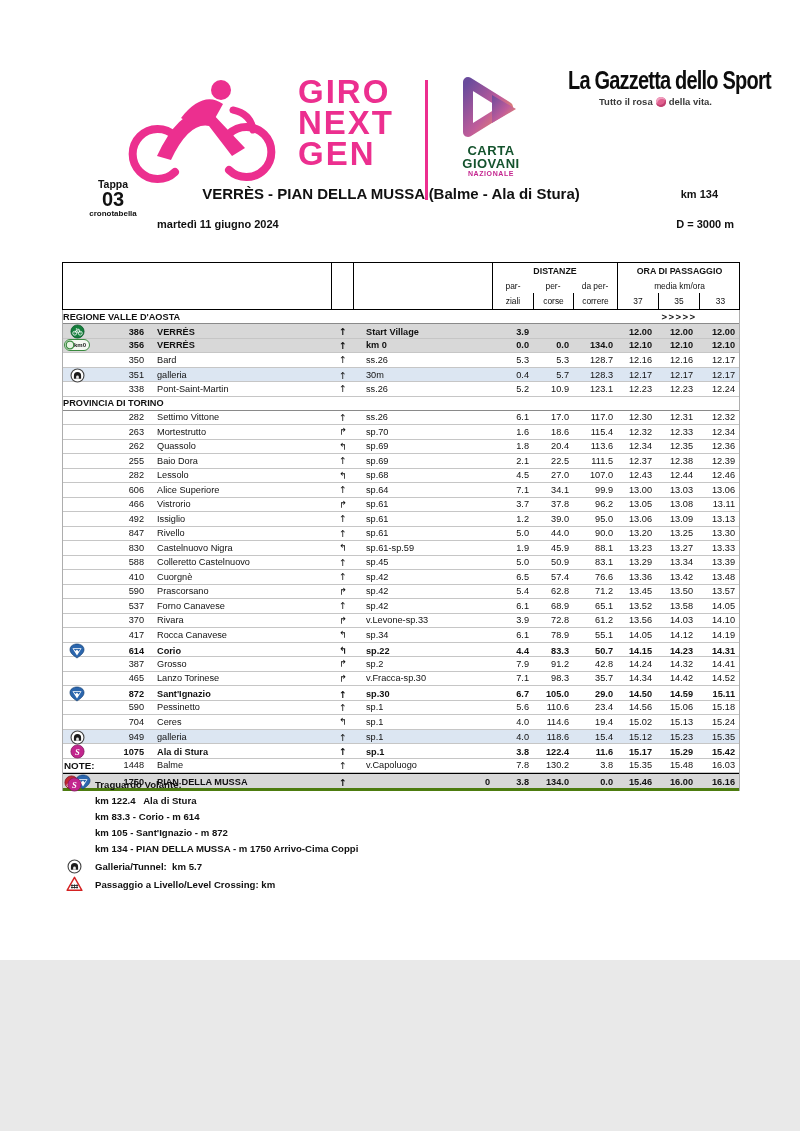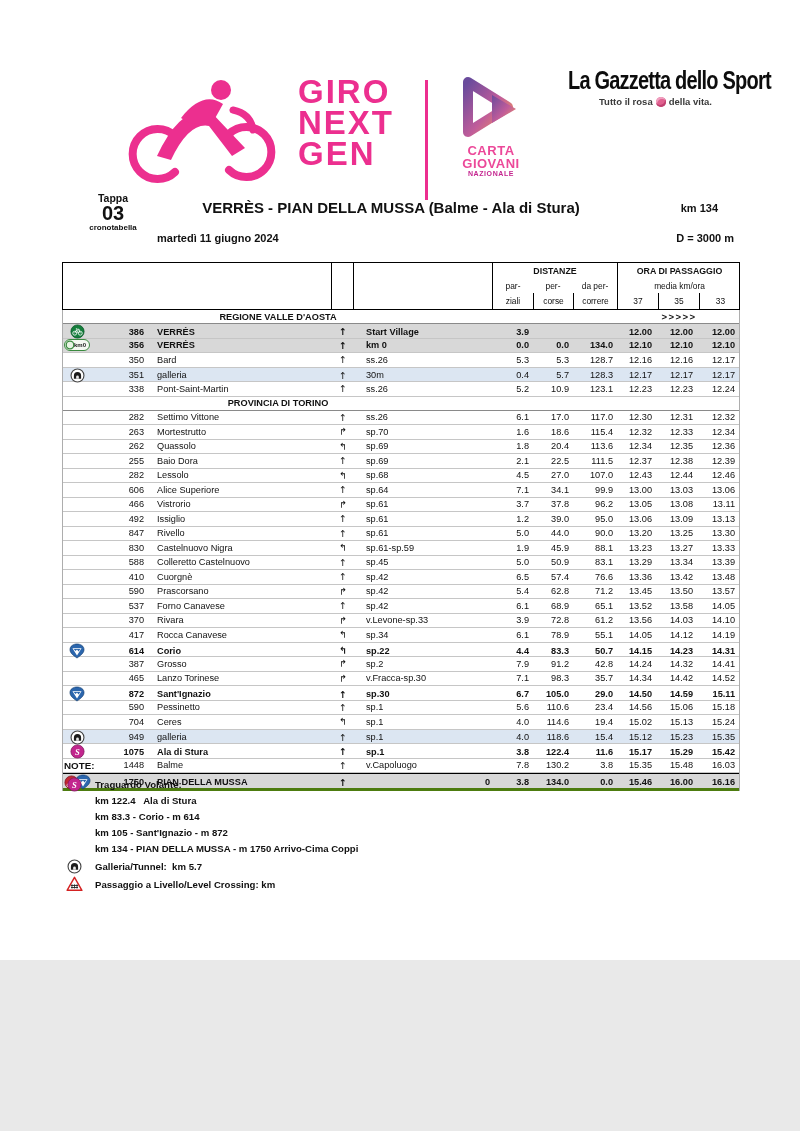--- a/index.html
+++ b/index.html
@@ -6,32 +6,32 @@
   .page{position:relative;width:800px;height:960px;background:#fff;margin:0 auto;
         font-family:"Liberation Sans",sans-serif;color:#111;overflow:hidden;}
 
   
   .hdr{position:absolute;top:30px;left:0;width:100%;height:150px;}
   .bike-logo{position:absolute;left:115px;top:38px;}
   .brand{position:absolute;left:298px;top:46px;font-weight:bold;font-size:33px;
          line-height:31px;letter-spacing:2px;color:#ec2f8f;}
   .hdr-divider{position:absolute;left:425px;top:50px;width:2.5px;height:120px;background:#ec2f8f;}
   .carta{position:absolute;left:441px;top:44px;width:100px;text-align:center;}
-  .carta-txt1{font-weight:bold;font-size:13px;line-height:13px;color:#ec4899;letter-spacing:.5px;}
+  .carta-txt1{font-weight:bold;font-size:13px;line-height:13px;color:#14532d;letter-spacing:.5px;}
   .carta-txt3{font-weight:bold;font-size:7px;color:#c4258f;letter-spacing:.6px;}
   .gazzetta{position:absolute;left:568px;top:36px;width:175px;text-align:center;}
   .gaz-title{font-weight:bold;font-size:20px;letter-spacing:-0.8px;transform:scaleY(1.25);
              transform-origin:top;white-space:nowrap;color:#0d0d0d;}
   .gaz-tag{margin-top:7px;display:flex;justify-content:center;align-items:flex-end;gap:3px;
            font-size:9.5px;font-weight:bold;color:#3a3a3a;}
   .pink-ball{display:inline-block;width:10px;height:10px;border-radius:50%;
              background:#e0618f;box-shadow:inset -1px -2px 0 #c04070, inset 1px 2px 0 #f0a0c0;}
 
   
-  .titleblock{position:absolute;top:190px;left:62px;width:678px;height:64px;}
+  .titleblock{position:absolute;top:176px;left:62px;width:678px;height:64px;}
   .tappa{position:absolute;left:8px;top:2px;width:86px;text-align:center;font-weight:bold;}
   .tappa-l{font-size:10.5px;}
   .tappa-n{font-size:20px;line-height:19px;}
   .tappa-s{font-size:8px;}
   .race-title{position:absolute;left:95px;right:115px;top:9px;text-align:center;
               font-weight:bold;font-size:15px;}
   .race-date{position:absolute;left:95px;right:115px;top:42px;text-align:left;
              font-weight:bold;font-size:11px;}
   .race-km{position:absolute;right:22px;top:12px;font-weight:bold;font-size:11px;}
   .race-d{position:absolute;right:6px;top:42px;font-weight:bold;font-size:11px;}
@@ -55,21 +55,21 @@
   .h-corse{grid-column:7;grid-row:3;border-left:1px solid #000;}
   .h-correre{grid-column:8;grid-row:3;border-left:1px solid #000;}
   .h-s0{grid-column:9;grid-row:3;border-left:1px solid #000;}
   .h-s1{grid-column:10;grid-row:3;border-left:1px solid #000;}
   .h-s2{grid-column:11;grid-row:3;border-left:1px solid #000;}
 
   .tbody{border-left:1px solid #adadad;border-right:1px solid #adadad;}
   .trow{height:13.5px;align-items:center;font-size:9.2px;border-bottom:1px solid #c6c6c6;}
   .section-row{height:13px;font-weight:bold;}
   .section-row{border-bottom:1px solid #8a8a8a;}
-  .section-label{grid-column:1/6;text-align:center;}
+  .section-label{grid-column:1/6;}
   .section-marker{grid-column:9/12;text-align:center;letter-spacing:1.5px;font-size:9.5px;}
   .c-icon{display:flex;justify-content:center;align-items:center;height:100%;}
   .tbl-icon{display:inline-flex;align-items:center;}
   .tbl-icon + .tbl-icon{margin-left:-4px;}
   .c-quota{text-align:right;padding-right:3px;}
   .c-name{padding-left:10px;white-space:nowrap;overflow:hidden;}
   .c-arrow{text-align:center;font-size:9.5px;font-family:"DejaVu Sans",sans-serif;}
   .c-road{padding-left:12px;display:flex;white-space:nowrap;}
   .c-road .pre{margin-left:auto;padding-right:3px;}
   .c-num{text-align:right;padding-right:4px;}

